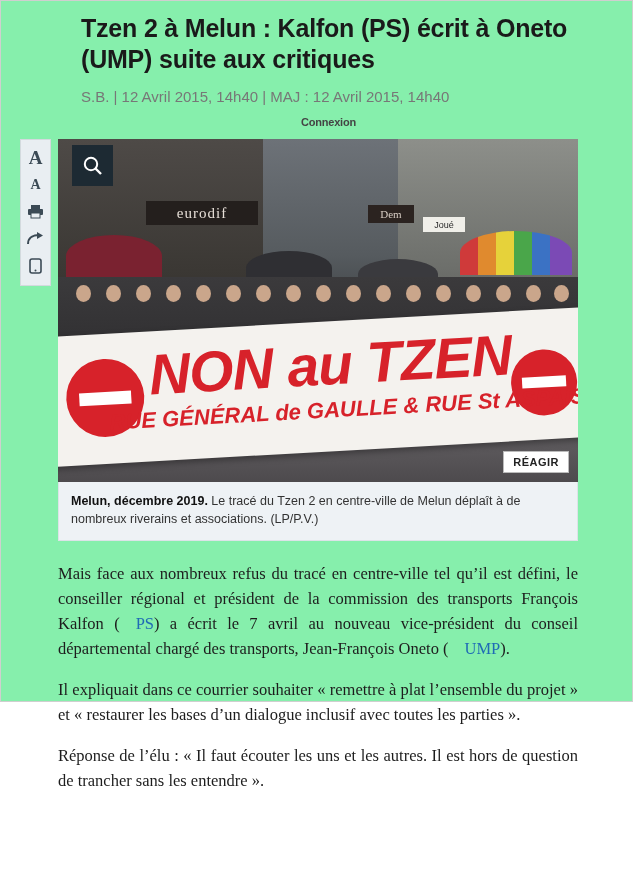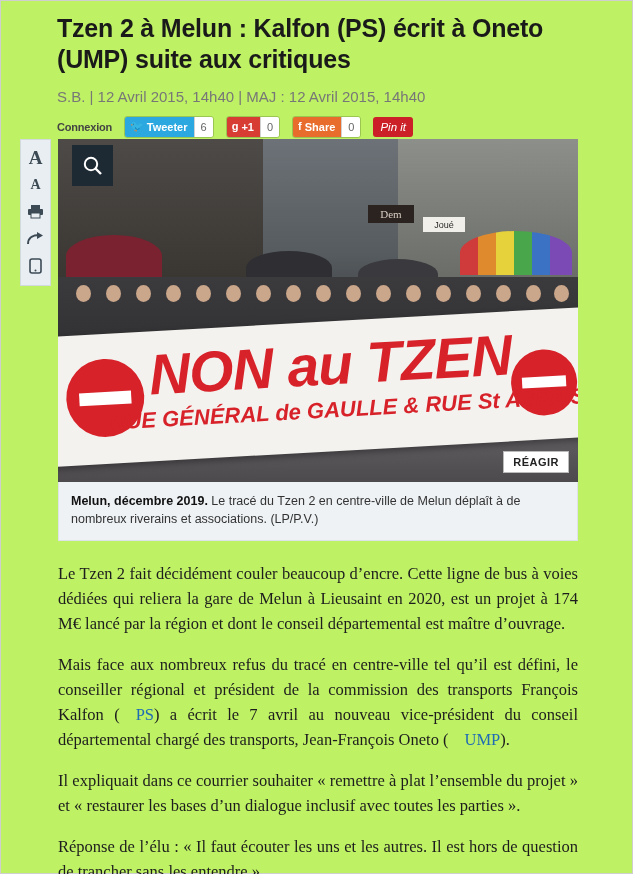--- a/index.html
+++ b/index.html
@@ -11,24 +11,25 @@
     height: 874px;
     background: #ffffff;
     font-family: "Liberation Serif", serif;
     color: #222222;
     overflow: hidden;
     position: relative;
   }
   .page {
     position: relative;
     width: 633px;
-    height: 874px;
+    height: 702px;
     box-sizing: border-box;
     border: 1px solid #cfcfcf;
-    background: #bef264;
+    background: #86efac;
+    padding-left: 24px;
   }
   
   .headline {
     margin: 12px 56px 0 56px;
     font-family: "Liberation Sans", sans-serif;
     font-weight: bold;
     font-size: 25px;
     line-height: 31px;
     color: #1a1a1a;
     letter-spacing: -0.2px;
@@ -38,22 +39,23 @@
     margin: 13px 56px 0 56px;
     font-family: "Liberation Sans", sans-serif;
     font-size: 15px;
     color: #777777;
   }
   
   .socialbar {
     margin: 11px 56px 2px 56px;
     display: flex;
     align-items: center;
-    gap: 12px;
+    gap: 25px;
     height: 21px;
+    flex-direction: column;
   }
   .connexion {
     font-family: "Liberation Sans", sans-serif;
     font-size: 11px;
     font-weight: bold;
     color: #444;
     letter-spacing: -0.2px;
   }
   .sbtn {
     display: flex;
@@ -354,20 +356,21 @@
       </svg>
     </div>
   </div>
 
   <div class="figure">
     <div class="photo">
       <div class="sky"></div>
       <div class="bldg-right"></div>
       <div class="bldg-mid"></div>
       <div class="bldg-left"></div>
+      <div class="shopsign">eurodif</div>
       <div class="shopsign2">Dem</div>
       <div class="shopsign3">Joué</div>
 
       <div class="umbrella umb1"></div>
       <div class="umbrella umb2"></div>
       <div class="umbrella umb4"></div>
       <div class="umbrella umb3"></div>
 
       <div class="crowd">
         <div class="head" style="left:18px"></div>
@@ -406,19 +409,18 @@
 
       <div class="reagir">RÉAGIR</div>
     </div>
 
     <div class="caption">
       <b>Melun, décembre 2019.</b><span> Le tracé du Tzen 2 en centre-ville de Melun déplaît à de nombreux riverains et associations. (LP/P.V.)</span>
     </div>
   </div>
 
   <div class="body">
-    <p>Le Tzen 2 fait décidément couler beaucoup d’encre. Cette ligne de bus à voies dédiées qui reliera la gare de Melun à Lieusaint en 2020, est un projet à 174 M€ lancé par la région et dont le conseil départemental est maître d’ouvrage.</p>
     <p class="tight"><span>Mais face aux nombreux refus du tracé en centre-ville tel qu’il est défini, le conseiller régional et président de la commission des transports François Kalfon (</span><a class="lnk" href="#">PS</a><span>) a écrit le 7 avril au nouveau vice-président du conseil départemental chargé des transports, Jean-François Oneto (</span><a class="lnk" href="#">UMP</a><span>).</span></p>
     <p>Il expliquait dans ce courrier souhaiter « remettre à plat l’ensemble du projet » et « restaurer les bases d’un dialogue inclusif avec toutes les parties ».</p>
     <p>Réponse de l’élu : « Il faut écouter les uns et les autres. Il est hors de question de trancher sans les entendre ».</p>
   </div>
 
 </div>
 
 </body></html>

